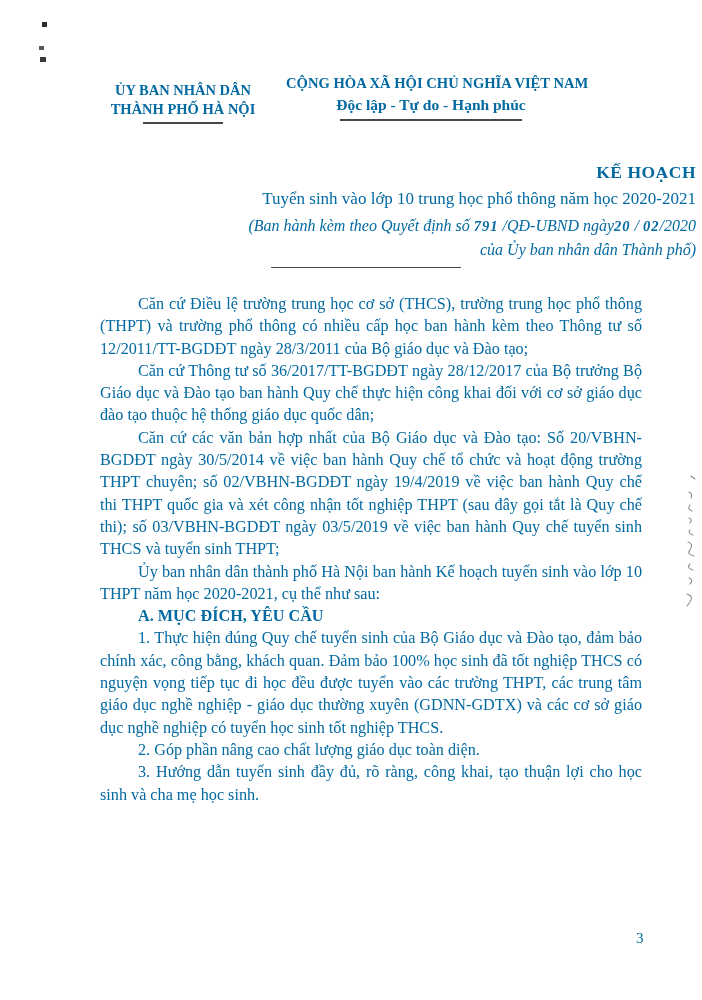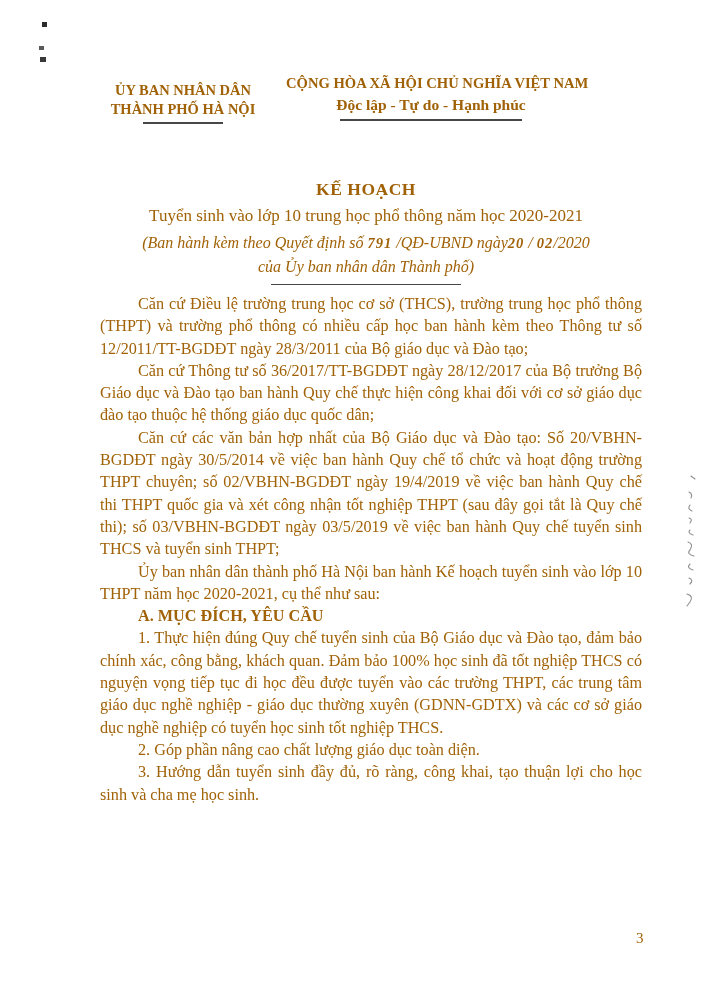--- a/index.html
+++ b/index.html
@@ -3,21 +3,21 @@
 <meta charset="utf-8">
 <style>
   html, body { margin: 0; padding: 0; background: #e8e8e8; }
   .page {
     position: relative;
     width: 702px;
     height: 1000px;
     margin: 0 auto;
     background: #ffffff;
     font-family: "Liberation Serif", "DejaVu Serif", serif;
-    color: #a16207;
+    color: #0369a1;
     overflow: hidden;
   }
 
   
   .speck { position: absolute; background: #2b2b2b; }
   .speck.s1 { left: 42px; top: 22px;  width: 5px; height: 5px; }
   .speck.s2 { left: 39px; top: 46px;  width: 5px; height: 4px; background: #5a5a5a; }
   .speck.s3 { left: 40px; top: 57px;  width: 6px; height: 5px; background: #3a3a3a; }
   .edge-scribble { position: absolute; left: 680px; top: 472px; }
 
@@ -31,21 +31,21 @@
     text-align: center; font-weight: bold;
   }
   .hdr-right .l1 { font-size: 14.6px; line-height: 19px; white-space: nowrap; }
   .hdr-right .l2 { font-size: 15.5px; line-height: 20px; margin-top: 2px; }
   .rule { border: 0; border-top: 2px solid #474747; margin: 3px auto 0; }
   .rule.left-rule  { width: 80px; }
   .rule.right-rule { width: 182px; margin-top: 4px; }
 
   
   .title-block {
-    position: absolute; left: 36px; top: 177px; width: 660px; text-align: center;
+    position: absolute; left: 36px; top: 160px; width: 660px; text-align: right;
   }
   .doc-title   { font-size: 17.5px; font-weight: bold; line-height: 24px; letter-spacing: 0.5px; }
   .doc-subtitle{ font-size: 17px;   font-weight: normal; line-height: 24px; margin-top: 3px; }
   .issuance    { font-size: 16px; font-style: italic; line-height: 23px; margin-top: 3px; }
   .handwritten {
     font-family: Liberation Serif, serif;
     font-style: italic; font-weight: bold; font-size: 14.5px; letter-spacing: 1px;
   }
   .rule.title-rule { width: 190px; border-top: 1.5px solid #474747; margin-top: 6px; }
 

